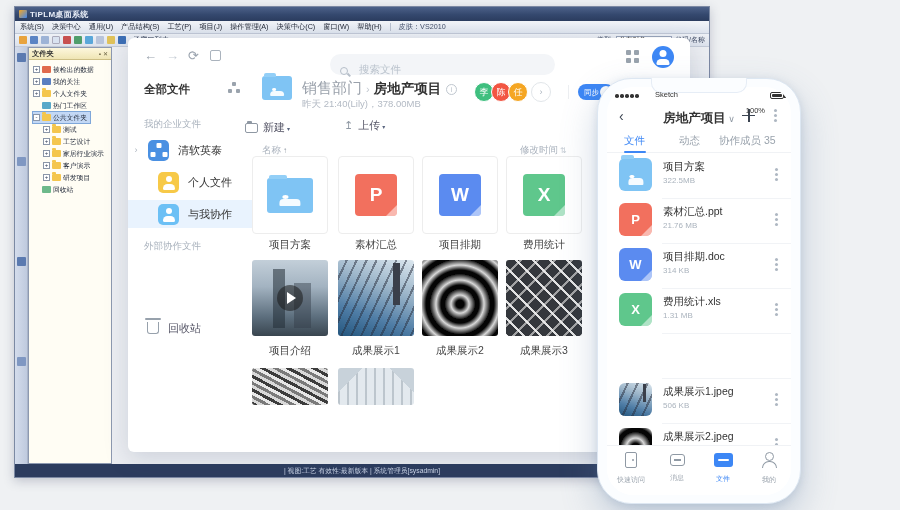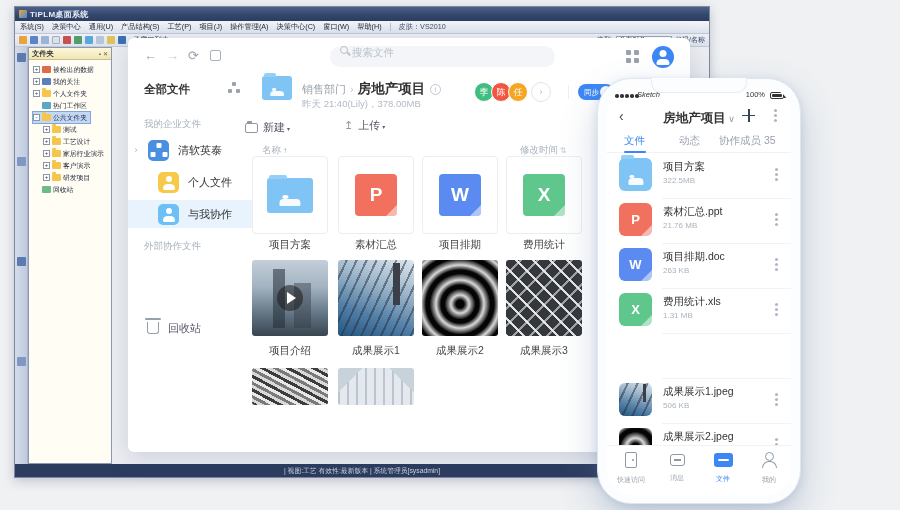--- a/index.html
+++ b/index.html
@@ -55,22 +55,22 @@
 
   .statusbar { position:absolute; left:0; bottom:0; right:0; height:13px; background:#2c3c5e;
                display:flex; align-items:center; justify-content:center; }
   .statusbar span { color:#ccd6e8; font-size:6.8px; }
 
   
   .webwin { position:absolute; left:128px; top:38px; width:562px; height:414px; background:#fff;
             border-radius:6px; box-shadow:0 6px 24px rgba(60,80,110,.18); }
   .wtop { position:absolute; left:0; top:0; right:0; height:36px; }
   .nav-gl { position:absolute; top:10px; font-size:13px; color:#9aa3ae; }
-  .searchbox { position:absolute; left:202px; top:8px; width:225px; height:21px; background:#f3f5f8;
-               border-radius:11px; display:flex; align-items:flex-start; padding:0 10px; gap:4px; }
+  .searchbox { position:absolute; left:202px; top:16px; width:225px; height:21px; background:#f3f5f8;
+               border-radius:11px; display:flex; align-items:flex-end; padding:0 10px; gap:11px; }
   .mag { width:8px; height:8px; border:1.5px solid #b6bfc9; border-radius:50%; position:relative; flex:0 0 auto; }
   .mag::after { content:""; position:absolute; width:4px; height:1.5px; background:#b6bfc9;
                 transform:rotate(45deg); right:-3.5px; bottom:-1px; }
   .searchbox input { border:none; background:transparent; outline:none; font-size:10.5px; color:#555; width:100%;
                      font-family:"Liberation Sans",sans-serif; }
   .searchbox input::placeholder { color:#b9c2cc; }
   .newwin-ico { position:absolute; left:82px; top:12px; width:11px; height:11px; border:1.3px solid #aab3bd; border-radius:2px; }
   .grid-ico { position:absolute; left:498px; top:12px; width:13px; height:13px; }
   .grid-ico::before { content:""; position:absolute; width:5px; height:5px; border-radius:1px; background:#99a3ad;
                       box-shadow:8px 0 0 #99a3ad, 0 8px 0 #99a3ad, 8px 8px 0 #99a3ad; }
@@ -106,21 +106,21 @@
                    background:#97a1ac; border-radius:1px; }
 
   .folder-ico { background:#7fc4f4; border-radius:3px; position:relative; }
   .folder-ico::before { content:""; position:absolute; top:-3px; left:2px; width:40%; height:4px;
                         background:#93cff7; border-radius:2px 2px 0 0; }
   .ppl { position:absolute; left:50%; bottom:18%; transform:translateX(-50%); width:46%; height:20%;
          background:rgba(255,255,255,.92); border-radius:4px 4px 1px 1px; }
   .ppl::before { content:""; position:absolute; top:-58%; left:12%; width:32%; height:55%;
                  border-radius:50%; background:#fff; box-shadow:140% 0 0 #fff; }
 
-  .bc-parent { font-size:11px; color:#9aa1ab; } .bc-sep { font-size:11px; color:#c3c9d1; margin:0 4px; }
+  .bc-parent { font-size:15px; color:#9aa1ab; } .bc-sep { font-size:11px; color:#c3c9d1; margin:0 4px; }
   .bc-cur { font-size:13.5px; color:#333; font-weight:bold; }
   .info-ico { display:inline-block; width:11px; height:11px; border:1px solid #c0c7cf; border-radius:50%;
               color:#c0c7cf; font-size:8px; line-height:10px; text-align:center; margin-left:5px; vertical-align:1px; }
   .info-ico::before { content:"i"; }
   .meta { position:absolute; font-size:9.5px; color:#b3bac4; }
 
   .member { width:20px; height:20px; border-radius:50%; border:1.5px solid #fff; color:#fff;
             font-size:9px; display:flex; align-items:center; justify-content:center; margin-left:-3px; }
   .m0 { background:#3fbf7f; margin-left:0; } .m1 { background:#f25643; } .m2 { background:#f5a623; }
   .m-more { width:20px; height:20px; border-radius:50%; border:1px solid #e2e6ea; background:#fff; color:#aab3bd;
@@ -175,22 +175,22 @@
            border:1px solid #dde7f2; border-radius:34px; z-index:5;
            box-shadow:0 16px 36px rgba(90,120,160,.30), 0 2px 8px rgba(90,120,160,.18); }
   .screen { position:absolute; left:9px; top:8px; right:9px; bottom:8px; background:#fff;
             border-radius:26px; overflow:hidden; }
   .notch { position:absolute; left:50%; top:-1px; transform:translateX(-50%); width:96px; height:15px;
            background:#fbfdff; border:1px solid #e6edf6; border-top:none; border-radius:0 0 10px 10px; z-index:3; }
   .pstatus { position:absolute; left:0; right:0; top:3px; height:12px; z-index:4; }
   .sigdots { position:absolute; left:8px; top:4px; width:24px; height:4px; }
   .sigdots::before { content:""; position:absolute; width:3.5px; height:3.5px; border-radius:50%; background:#333;
         box-shadow:5px 0 0 #333, 10px 0 0 #333, 15px 0 0 #333, 20px 0 0 #333; }
-  .carrier { position:absolute; left:30px; top:0; font-size:7.5px; color:#333;font-style:italic; }
-  .pct { position:absolute; right:26px; top:0; font-size:7.5px; color:#333; }
+  .carrier { position:absolute; left:48px; top:0; font-size:7.5px; color:#333; }
+  .pct { position:absolute; right:26px; top:16px; font-size:7.5px; color:#333; }
   .batt { position:absolute; right:7px; top:2px; width:14px; height:7px; border:1px solid #333; border-radius:2px; }
   .batt::before { content:""; position:absolute; inset:1px; background:#333; border-radius:1px; }
   .batt::after { content:""; position:absolute; right:-3px; top:1.5px; width:2px; height:3px; background:#333; }
   .pnav { position:absolute; left:0; right:0; top:16px; height:26px; }
   .back-gl { position:absolute; left:12px; top:5px; font-size:14px; color:#3a4350; }
   .back-gl::before { content:"‹"; }
   .pnav-title { position:absolute; left:0; right:0; top:7px; text-align:center; font-size:12.5px;
                 font-weight:bold; color:#333; }
   .dd-gl::after { content:" ∨"; font-size:9px; color:#8f98a3; font-weight:normal; }
   .plus-gl { position:absolute; right:36px; top:6px; width:13px; height:13px; }
@@ -501,21 +501,21 @@
         <span class="nm">素材汇总.ppt</span>
         <span class="sz">21.76 MB</span>
         <span class="kebab"></span>
       </div>
       <div class="psep" style="top:156px"></div>
       <div class="prow" style="top:156px">
         <div class="pico doc-ico wrd">
             <span>W</span>
           </div>
         <span class="nm">项目排期.doc</span>
-        <span class="sz">263 KB</span>
+        <span class="sz">314 KB</span>
         <span class="kebab"></span>
       </div>
       <div class="psep" style="top:201px"></div>
       <div class="prow" style="top:201px">
         <div class="pico doc-ico xls">
             <span>X</span>
           </div>
         <span class="nm">费用统计.xls</span>
         <span class="sz">1.31 MB</span>
         <span class="kebab"></span>

